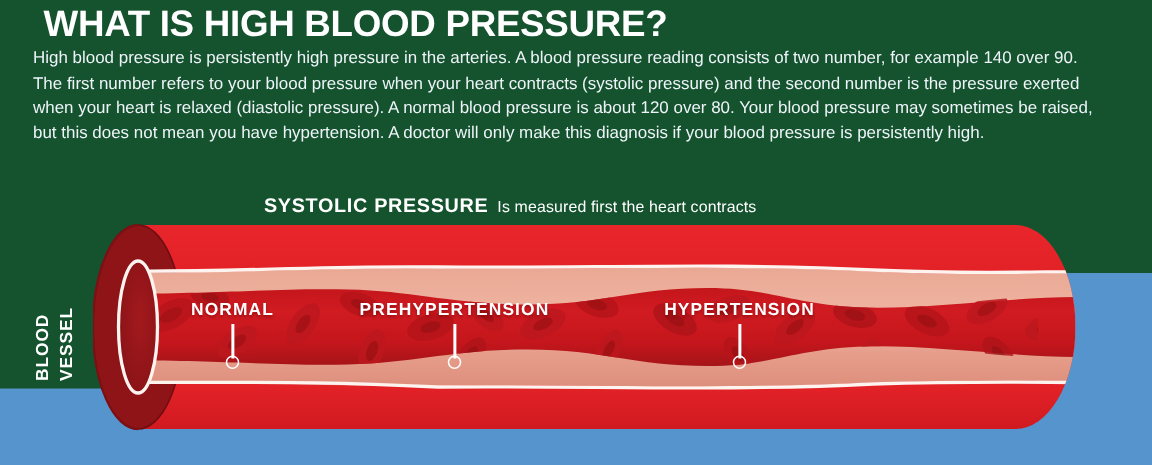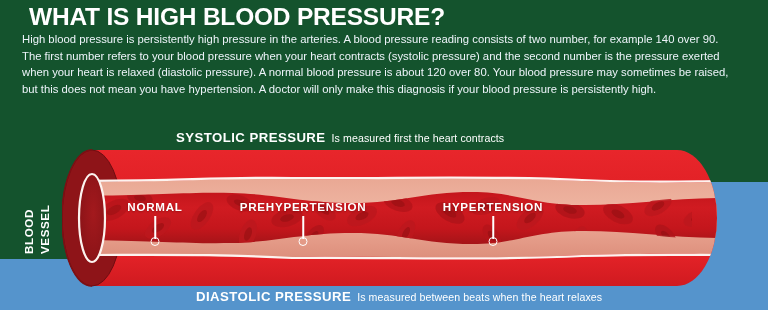--- a/index.html
+++ b/index.html
@@ -303,17 +303,14 @@
     <div class="stem"></div>
     <div class="dot"></div>
   </div>
 
   <div class="callout" id="callout-hypertension">
     <div class="txt">HYPERTENSION</div>
     <div class="stem"></div>
     <div class="dot"></div>
   </div>
 
-  <div class="cap" id="diastolic-caption">
-    <span class="strong">DIASTOLIC PRESSURE</span><span class="light">Is measured between beats when the heart relaxes</span>
-  </div>
 
 </div>
 
 </body></html>

